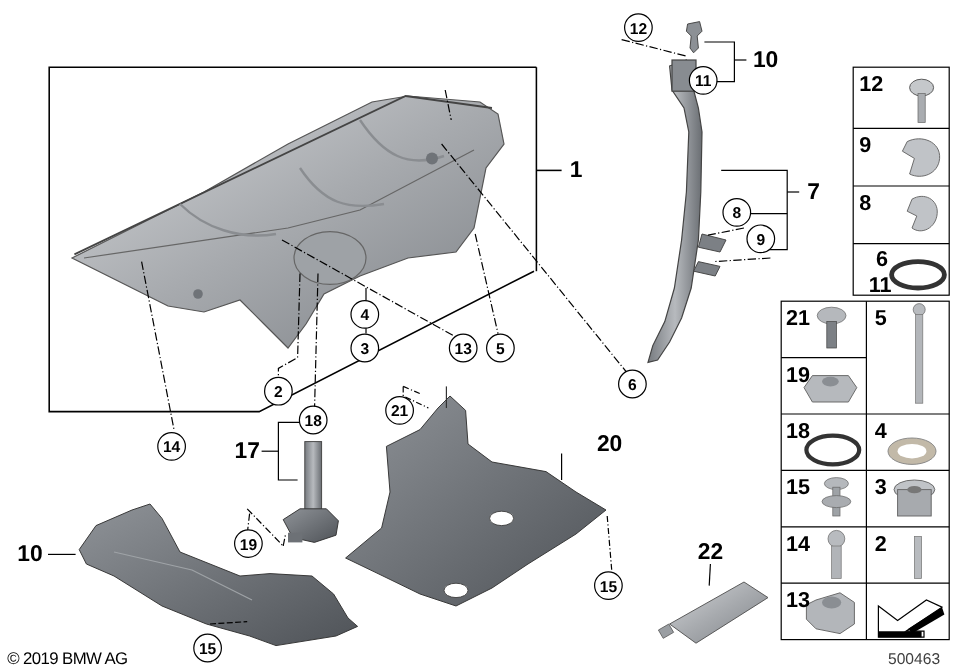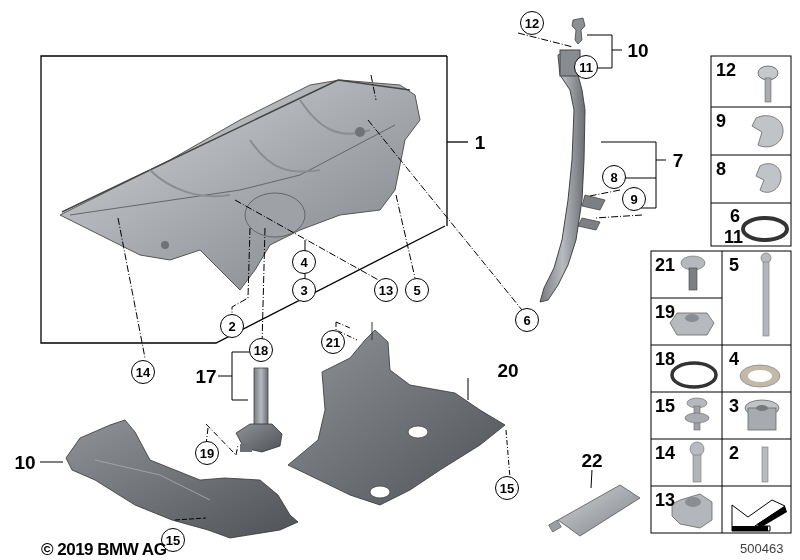--- a/index.html
+++ b/index.html
@@ -1,21 +1,21 @@
 <!DOCTYPE html>
 <html><head>
 <meta charset="utf-8">
 <style>
   html, body { margin:0; padding:0; background:#ffffff; }
   body { width:800px; height:560px; position:relative; overflow:hidden; font-family:"Liberation Sans", sans-serif; color:#000; }
   #stage { position:absolute; left:0; top:0; width:800px; height:560px; }
   .callout { position:absolute; width:24px; height:24px; margin-left:-12px; margin-top:-12px; border:1.6px solid #000; border-radius:50%; background:#fff; box-sizing:border-box; display:flex; align-items:center; justify-content:center; font-weight:bold; font-size:13px; line-height:1; }
   .bigref { position:absolute; font-weight:bold; font-size:19px; line-height:1; transform:translate(-50%,-50%); }
   .cell-num { position:absolute; font-weight:bold; font-size:18px; line-height:1; }
-  .copyright { position:absolute; left:6px; top:540px; font-size:17px; font-weight:bold; letter-spacing:-0.5px;margin-left:35px; }
+  .copyright { position:absolute; left:6px; top:540px; font-size:14px; font-weight:normal; letter-spacing:-0.5px; }
   .docnum { position:absolute; left:740px; top:541px; font-size:13px; color:#404040; }
   svg { position:absolute; left:0; top:0; }
 </style>
 </head>
 <body>
 
 <div id="stage">
 
 <svg width="800" height="560" viewBox="0 0 800 560">
   <defs>

